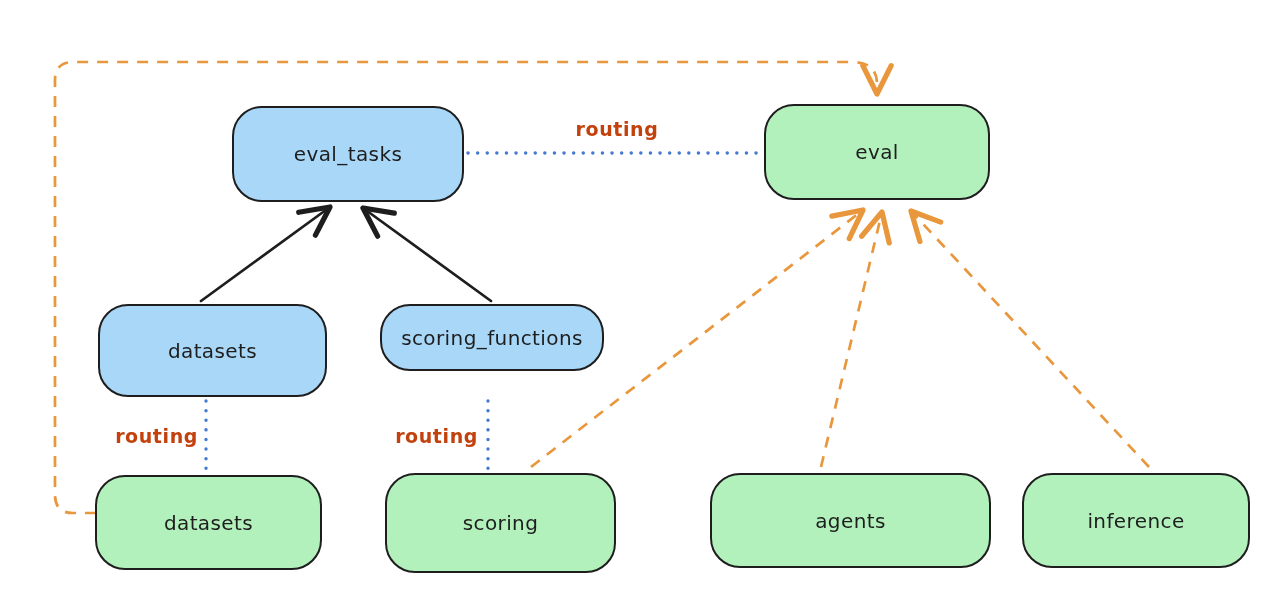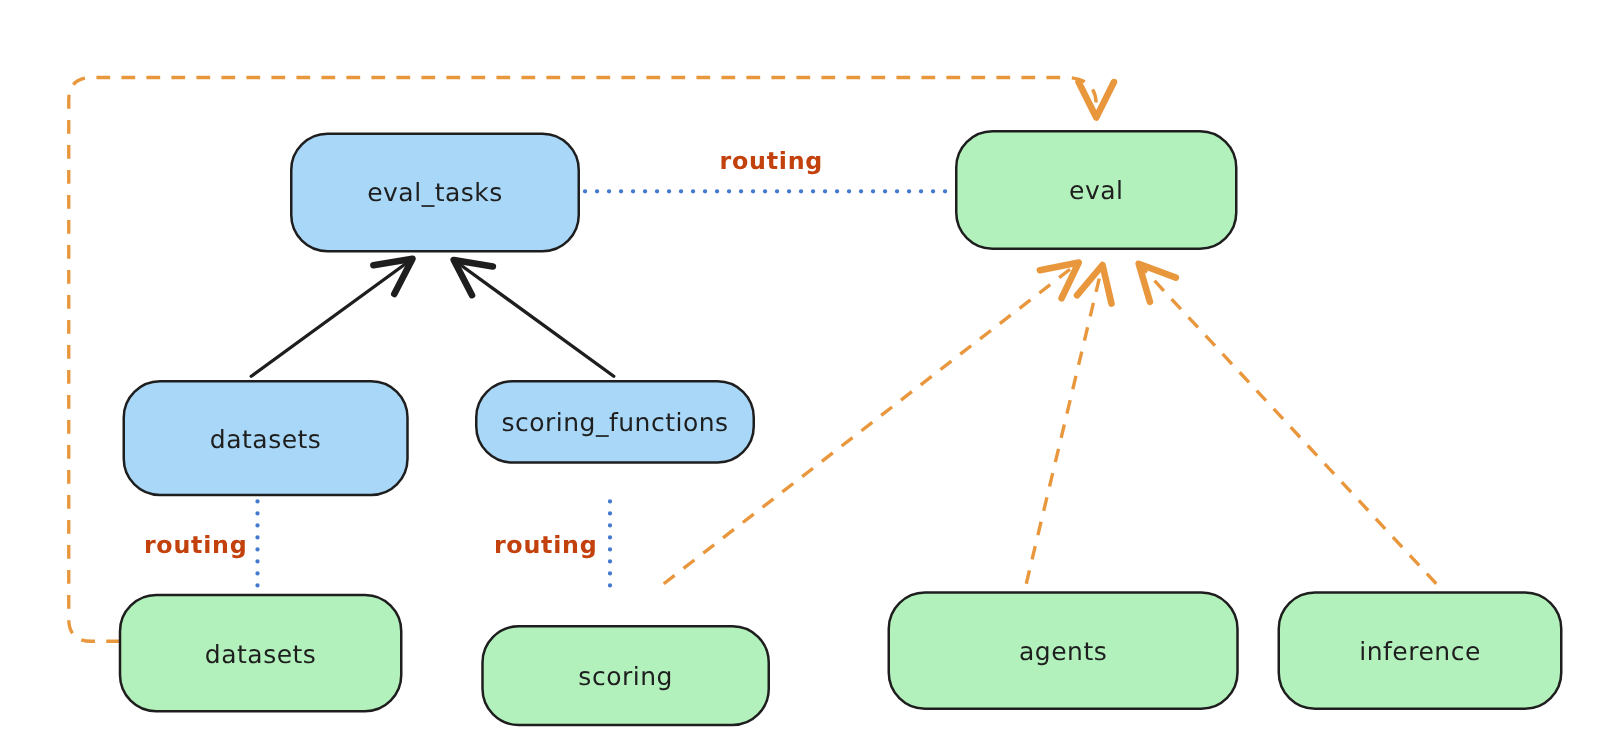--- a/index.html
+++ b/index.html
@@ -58,21 +58,21 @@
     font-weight: 600;
     letter-spacing: 0.6px;
     white-space: nowrap;
   }
   
   #node-eval-tasks        { left: 232px;  top: 106px; width: 232px; height: 96px; }
   #node-eval              { left: 764px;  top: 104px; width: 226px; height: 96px; }
   #node-datasets          { left: 98px;   top: 304px; width: 229px; height: 93px; }
   #node-scoring-functions { left: 380px;  top: 304px; width: 224px; height: 67px; }
   #node-datasetio         { left: 95px;   top: 475px; width: 227px; height: 95px; }
-  #node-scoring           { left: 385px;  top: 500px; width: 231px; height: 81px; }
+  #node-scoring           { left: 385px;  top: 473px; width: 231px; height: 100px; }
   #node-agents            { left: 710px;  top: 473px; width: 281px; height: 95px; }
   #node-inference         { left: 1022px; top: 473px; width: 228px; height: 95px; }
   
   #routing-top  { left: 557px; top: 118px; width: 120px; text-align: center; }
   #routing-left { left: 106px; top: 425px; width: 92px;  text-align: right; }
   #routing-mid  { left: 388px; top: 425px; width: 90px;  text-align: right; }
 </style>
 </head>
 <body>
 

